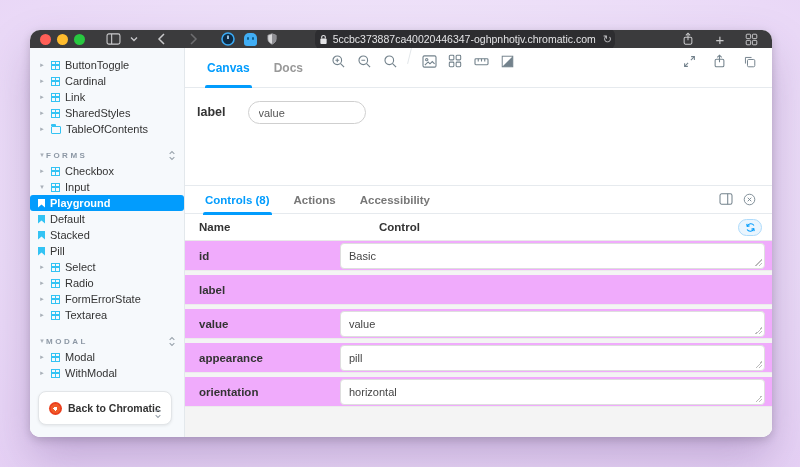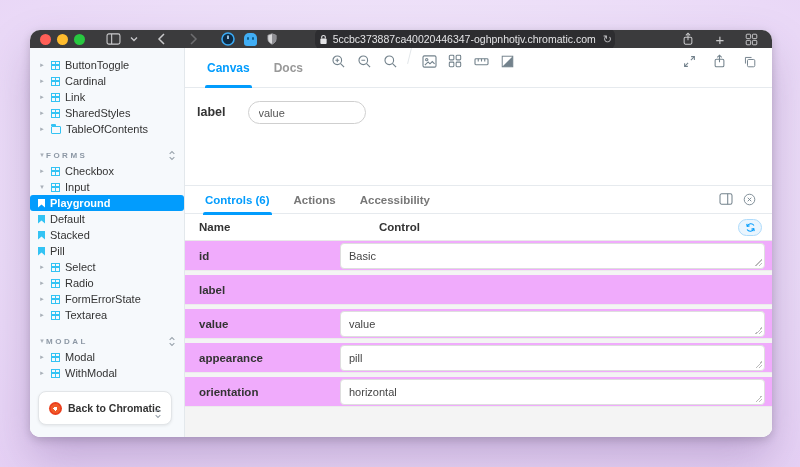--- a/index.html
+++ b/index.html
@@ -377,21 +377,21 @@
         </div>
       </div>
 
       <div class="preview">
         <span class="pv-label">label</span>
         <input class="pill-input" value="value" style="">
       </div>
 
       <div class="panel">
         <div class="ptabs">
-          <span class="ptab active">Controls (6)</span>
+          <span class="ptab active">Controls (8)</span>
           <span class="ptab">Actions</span>
           <span class="ptab">Accessibility</span>
           <div class="right">
             <span style="display:flex">
               <svg width="14" height="12" viewBox="0 0 16 14" fill="none" stroke="currentColor" stroke-width="1.2">
                   <rect x="1" y="1" width="14" height="12" rx="2"></rect>
                   <line x1="10" y1="1" x2="10" y2="13"></line>
                 </svg>
             </span>
             <span style="display:flex">

